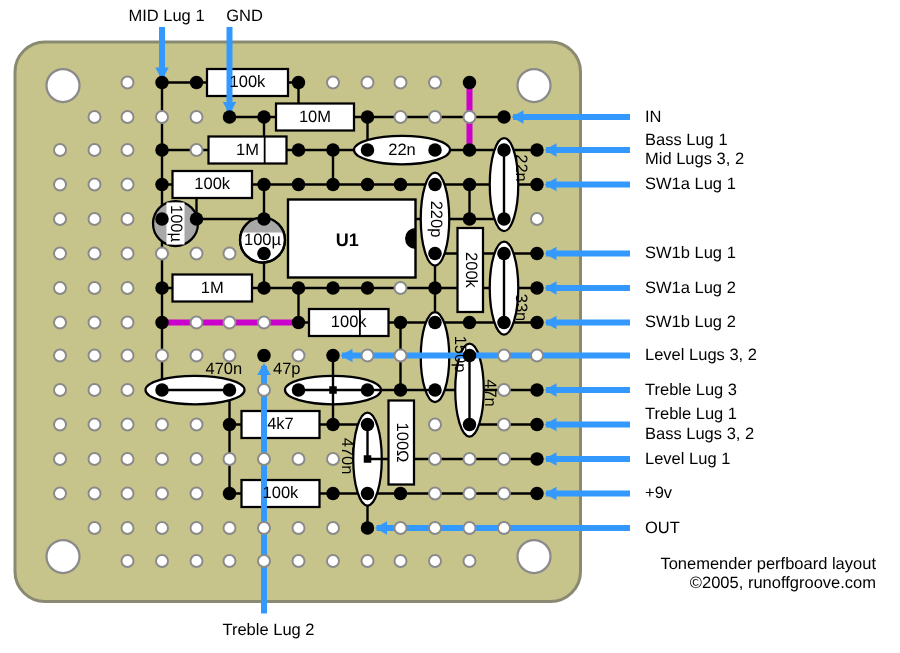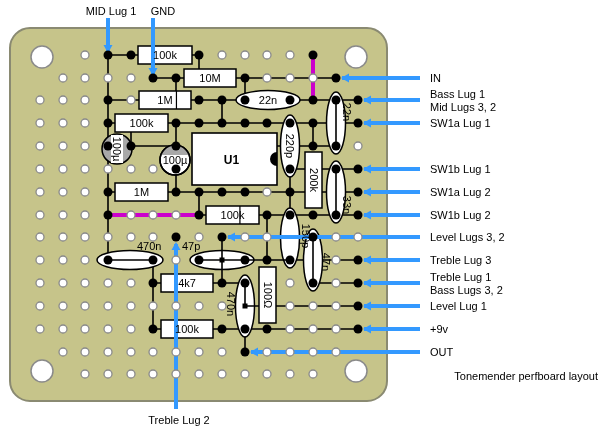--- a/index.html
+++ b/index.html
@@ -1,19 +1,19 @@
 <!DOCTYPE html>
 <html><head>
 <meta charset="utf-8">
 <style>
   html,body{margin:0;padding:0;background:#fff;}
   body{font-family:"Liberation Sans",sans-serif;}
   .stage{position:relative;width:600px;height:435px;background:#ffffff;overflow:hidden;}
   .stage svg{position:absolute;left:0;top:0;}
-  .titleblock{position:absolute;right:2px;top:370px;text-align:right;
+  .titleblock{position:absolute;right:16px;top:370px;text-align:right;
     font-size:11px;line-height:13px;color:#000;}
   text{font-family:"Liberation Sans",sans-serif;}
 </style>
 </head>
 <body>
 
 <div class="stage">
   <div id="svg-host">
       <svg width="600" height="435">
         <rect x="10" y="28" width="377" height="373" rx="20" fill="#C6C48A" stroke="#8A8A72" stroke-width="2"></rect>
@@ -382,14 +382,15 @@
         <text fill="#000000" font-size="11" text-anchor="start" dominant-baseline="central" x="430" y="260">Treble Lug 3</text>
         <text fill="#000000" font-size="11" text-anchor="start" dominant-baseline="central"><tspan x="430" y="276.5">Treble Lug 1</tspan><tspan x="430" y="289.5">Bass Lugs 3, 2</tspan></text>
         <text fill="#000000" font-size="11" text-anchor="start" dominant-baseline="central" x="430" y="306">Level Lug 1</text>
         <text fill="#000000" font-size="11" text-anchor="start" dominant-baseline="central" x="430" y="329">+9v</text>
         <text fill="#000000" font-size="11" text-anchor="start" dominant-baseline="central" x="430" y="352">OUT</text>
         <text fill="#000000" font-size="11" text-anchor="middle" dominant-baseline="central" x="179" y="420">Treble Lug 2</text>
       </svg>
     </div>
   <div class="titleblock">
     <div>Tonemender perfboard layout</div>
+    <div>©2005, runoffgroove.com</div>
   </div>
 </div>
 
 </body></html>

